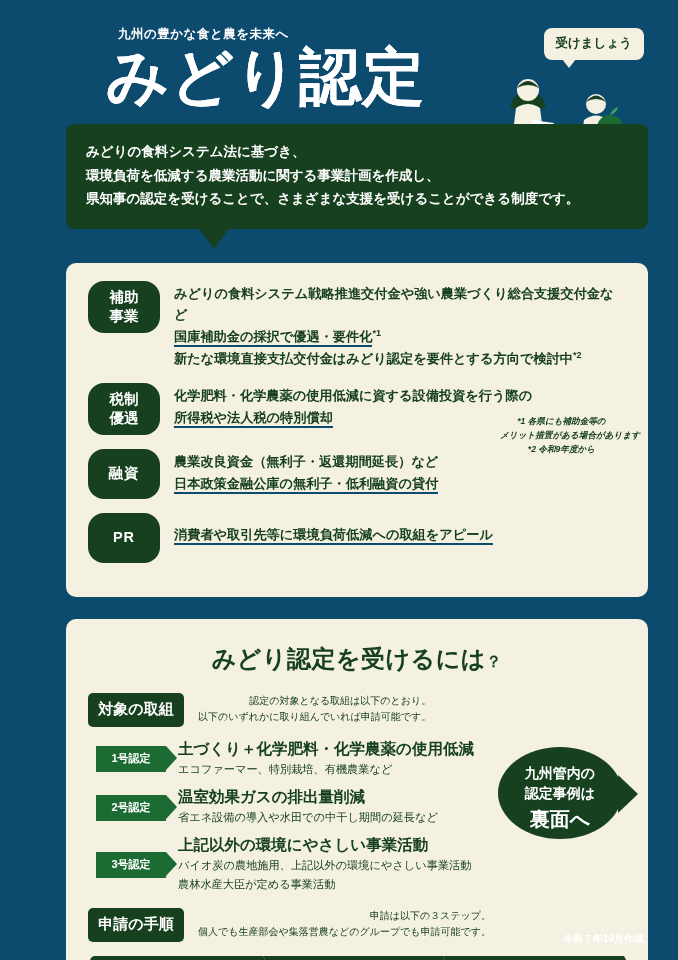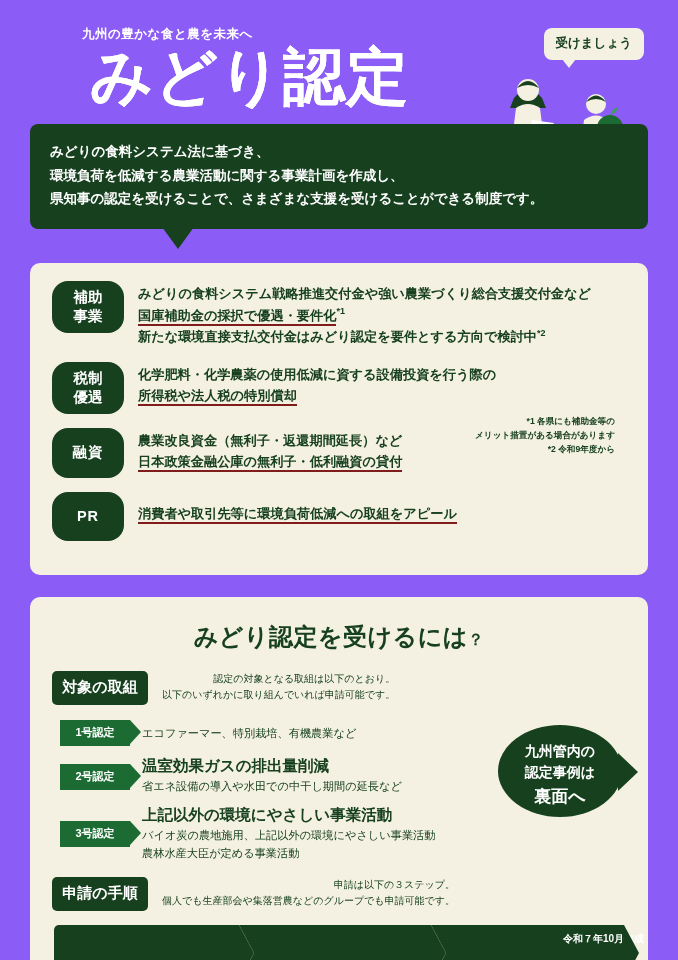--- a/index.html
+++ b/index.html
@@ -5,40 +5,41 @@
   * { box-sizing: border-box; margin: 0; padding: 0; }
   html, body {
     width: 678px; height: 960px;
     background: #0b5026;
     font-family: "Liberation Sans", sans-serif;
     overflow: hidden;
   }
   .page {
     position: relative;
     width: 678px; height: 960px;
-    background: #8b5cf6;
+    background: #0c4a6e;
+    padding-left: 36px;
   }
 
   
   .hero { position: relative; padding: 26px 36px 0 36px; }
   .hero-kicker {
     color: #ffffff;
     font-size: 12.5px;
     font-weight: bold;
     letter-spacing: .5px;
     margin-left: 46px;
     margin-bottom: 2px;
   }
   .hero-title {
     color: #ffffff;
     font-size: 62px;
     font-weight: bold;
     line-height: 1.02;
     letter-spacing: 1px;
-    margin-left: 54px;
+    margin-left: 34px;
     text-shadow: 0 0 0 #fff;
   }
 
   
   .bubble {
     position: absolute;
     right: 34px; top: 28px;
     background: #f4f1e2;
     color: #17401f;
     font-size: 12.5px;
@@ -108,31 +109,32 @@
     margin-right: 14px;
   }
   .benefit-tag.one-line { padding: 15px 0 16px 0; letter-spacing: 1px; }
   .benefit-body {
     color: #17401f;
     font-size: 13.2px;
     line-height: 1.62;
     font-weight: bold;
     padding-top: 2px;
   }
-  .benefit-body .ul { border-bottom: 2px solid #7f1d1d; padding-bottom: 1px; }
+  .benefit-body .ul { border-bottom: 2px solid #0c4a6e; padding-bottom: 1px; }
   .sup { font-size: 9px; vertical-align: super; }
 
   .notes {
     position: absolute;
-    right: 33px; top: 152px;
+    right: 8px; top: 152px;
     color: #17401f;
     font-size: 8.6px;
     line-height: 1.6;
-    text-align: right;
-    font-weight: bold;
+    text-align: center;
+    font-weight: bold;
+    font-style: italic;
   }
 
   
   .card-title {
     text-align: center;
     color: #17401f;
     font-size: 24px;
     font-weight: bold;
     margin: 6px 0 18px 0;
     letter-spacing: .5px;
@@ -191,21 +193,21 @@
     right: 26px; top: 128px;
     width: 124px; height: 92px;
     background: #17401f;
     border-radius: 62px / 46px;
     color: #fff;
     text-align: center;
     font-weight: bold;
     padding-top: 16px;
   }
   .callout .l1 { font-size: 14px; line-height: 1.45; }
-  .callout .l2 { font-size: 17px; margin-top: 3px; }
+  .callout .l2 { font-size: 20px; margin-top: 3px; }
   .callout-arrow {
     position: absolute;
     right: -16px; top: 28px;
     width: 0; height: 0;
     border-top: 19px solid transparent;
     border-bottom: 19px solid transparent;
     border-left: 20px solid #17401f;
   }
 
   
@@ -365,20 +367,21 @@
       <div class="sec-pill">対象の取組</div>
       <div class="sec-text">
         <div>認定の対象となる取組は以下のとおり。</div>
         <div>以下のいずれかに取り組んでいれば申請可能です。</div>
       </div>
     </div>
 
     <div class="item">
       <div class="ribbon">1号認定</div>
       <div class="item-body">
+        <div class="item-title">土づくり＋化学肥料・化学農薬の使用低減</div>
         <div class="item-sub">エコファーマー、特別栽培、有機農業など</div>
       </div>
     </div>
 
     <div class="item">
       <div class="ribbon">2号認定</div>
       <div class="item-body">
         <div class="item-title">温室効果ガスの排出量削減</div>
         <div class="item-sub">省エネ設備の導入や水田での中干し期間の延長など</div>
       </div>

